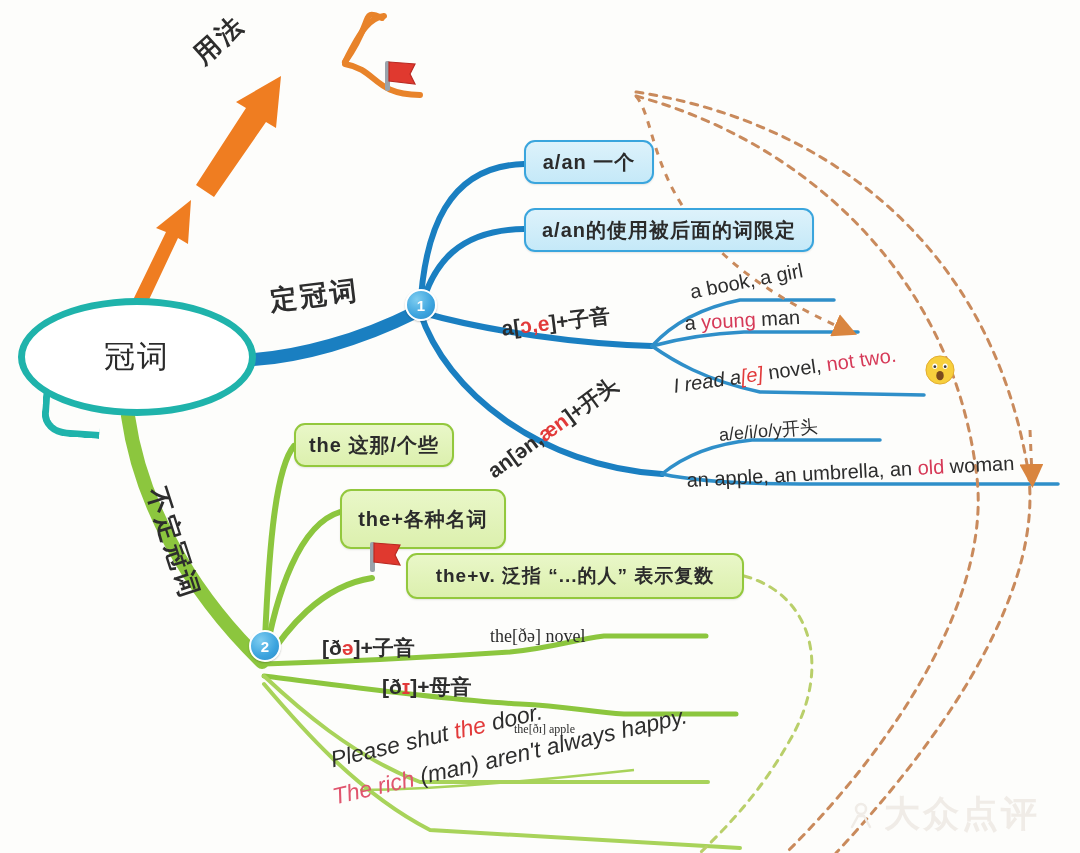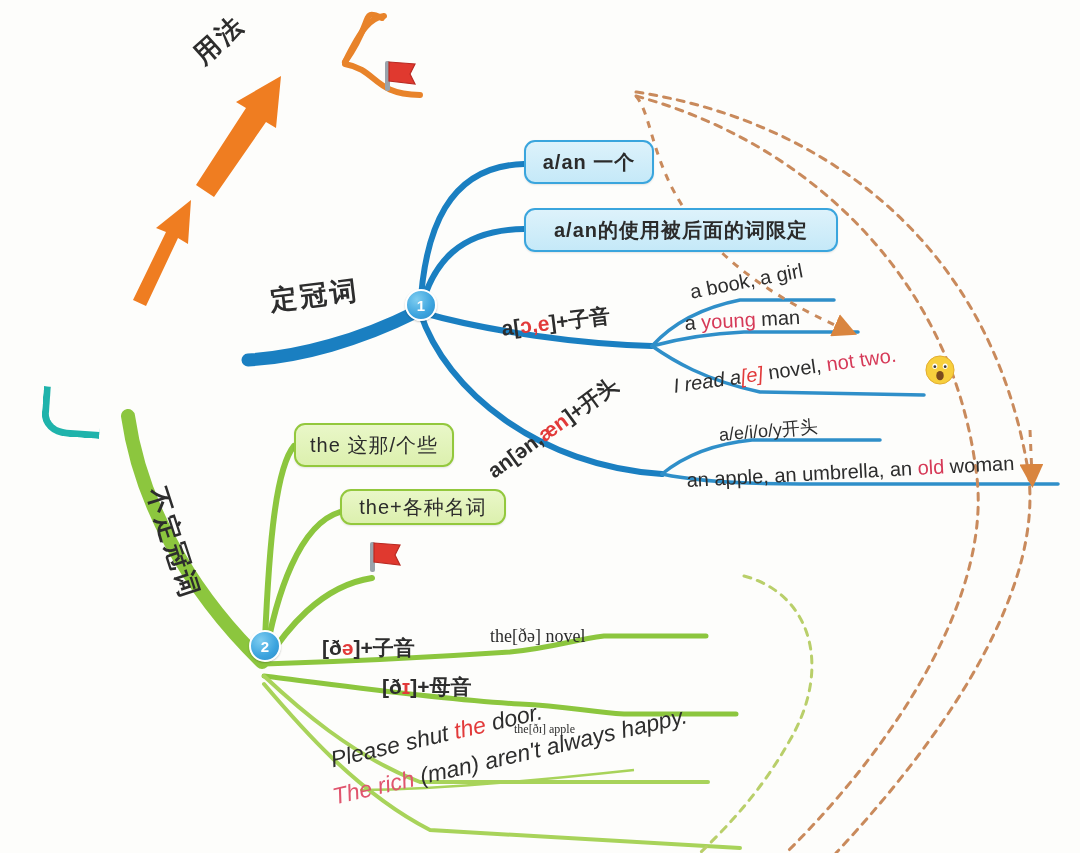--- a/index.html
+++ b/index.html
@@ -72,35 +72,35 @@
     border: 2px solid #3aa5dd;
     border-radius: 11px;
     color: #2b2b2b;
     font-size: 20px;
     font-weight: bold;
     letter-spacing: 1px;
     box-shadow: 0 1px 2px rgba(0,0,0,.10);
     z-index: 7;
   }
   #bbox-1 { left: 524px; top: 140px; width: 130px; height: 44px; }
-  #bbox-2 { left: 524px; top: 208px; width: 314px; height: 44px; }
+  #bbox-2 { left: 524px; top: 208px; width: 290px; height: 44px; }
   
   .gbox {
     background: linear-gradient(180deg,#e9f7c8 0%, #dcf0ae 100%);
     border: 2px solid #93c83d;
     border-radius: 11px;
     color: #2b2b2b;
     font-size: 20px;
-    font-weight: normal;
+    font-weight: bold;
     letter-spacing: 1px;
     box-shadow: 0 1px 2px rgba(0,0,0,.10);
     z-index: 7;
   }
   #gbox-1 { left: 294px; top: 423px; width: 160px; height: 44px; }
-  #gbox-2 { left: 340px; top: 489px; width: 166px; height: 36px; }
+  #gbox-2 { left: 340px; top: 489px; width: 166px; height: 60px; }
   #gbox-3 { left: 406px; top: 553px; width: 338px; height: 46px; font-size: 19px; }
   
   .lbl {
     position: absolute;
     white-space: nowrap;
     color: #2d2d2d;
     z-index: 8;
   }
   #lbl-usage {
     left: 186px; top: 46px;
@@ -275,20 +275,23 @@
 
     <path d="M636,92 C820,120 990,240 1028,470 C1044,580 960,720 836,853" fill="none" stroke="#c98a5c" stroke-width="3" stroke-dasharray="7 7" stroke-linecap="round" marker-end=""></path>
     <path d="M636,96 C800,140 950,270 976,470 C994,590 900,740 786,853" fill="none" stroke="#c98a5c" stroke-width="3" stroke-dasharray="7 7" stroke-linecap="round"></path>
     <path d="M636,96 C664,130 640,240 846,330" fill="none" stroke="#c98a5c" stroke-width="3" stroke-dasharray="7 7" marker-end="url(#arrow-orange)"></path>
     <path d="M1030,430 L1032,476" fill="none" stroke="#c98a5c" stroke-width="3" stroke-dasharray="7 7" marker-end="url(#arrow-orange)"></path>
 
     <path d="M744,576 C812,594 832,668 790,740 C762,790 730,824 700,853" fill="none" stroke="#b9cf6a" stroke-width="3" stroke-dasharray="7 7" stroke-linecap="round"></path>
   </svg>
 
   <div id="root-tail"></div>
+  <div class="node" id="root-node">
+    <span>冠词</span>
+  </div>
 
 
   <svg class="flag" style="left:377px; top:55px; width:40px; height:40px;" viewBox="0 0 40 40">
     <rect x="8" y="6" width="5" height="30" rx="2" fill="#9aa3ab"></rect>
     <path d="M12,7 L38,9 L33,19 L38,29 L12,26 Z" fill="#e0392f"></path>
     <path d="M12,7 L38,9 L33,19 L38,29 L12,26 Z" fill="none" stroke="#b92a22" stroke-width="1.2"></path>
   </svg>
 
 
   <div class="node bbox" id="bbox-1">
@@ -304,20 +307,23 @@
   <div class="node gbox" id="gbox-2">
     <span>the+各种名词</span>
   </div>
 
   <svg class="flag" style="left:362px; top:536px; width:40px; height:40px;" viewBox="0 0 40 40">
     <rect x="8" y="6" width="5" height="30" rx="2" fill="#9aa3ab"></rect>
     <path d="M12,7 L38,9 L33,19 L38,29 L12,26 Z" fill="#e0392f"></path>
     <path d="M12,7 L38,9 L33,19 L38,29 L12,26 Z" fill="none" stroke="#b92a22" stroke-width="1.2"></path>
   </svg>
 
+  <div class="node gbox" id="gbox-3">
+    <span>the+v. 泛指 “...的人” 表示复数</span>
+  </div>
 
   <div class="badge" id="badge-1">
     <span>1</span>
   </div>
   <div class="badge" id="badge-2">
     <span>2</span>
   </div>
 
   <div class="lbl" id="lbl-usage">
     <span>用法</span>
@@ -382,14 +388,21 @@
   </div>
 
   <div class="lbl italic-hand" id="lbl-pleaseshut">
     <span>Please shut </span><span class="red">the</span><span> door.</span>
   </div>
 
   <div class="lbl italic-hand" id="lbl-therich">
     <span class="pink">The rich</span><span> (man) aren't always happy.</span>
   </div>
 
+  <div id="watermark">
+    <svg width="30" height="30" viewBox="0 0 30 30">
+      <circle cx="15" cy="9" r="5" fill="none" stroke="#f0ece7" stroke-width="2.5"></circle>
+      <path d="M6,27 L12,16 M24,27 L18,16 M12,16 L18,16" fill="none" stroke="#f0ece7" stroke-width="2.5" stroke-linecap="round"></path>
+    </svg>
+    <span>大众点评</span>
+  </div>
 
 </div>
 
 </body></html>

